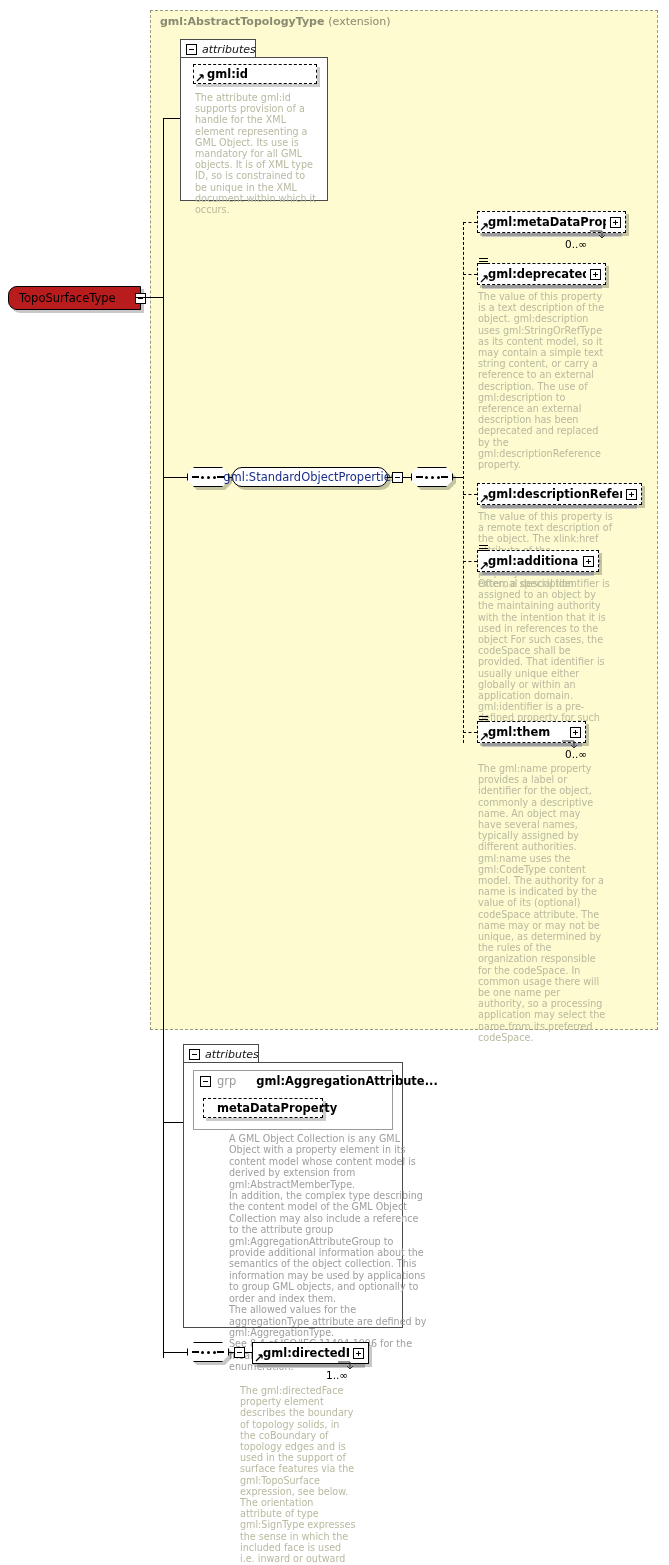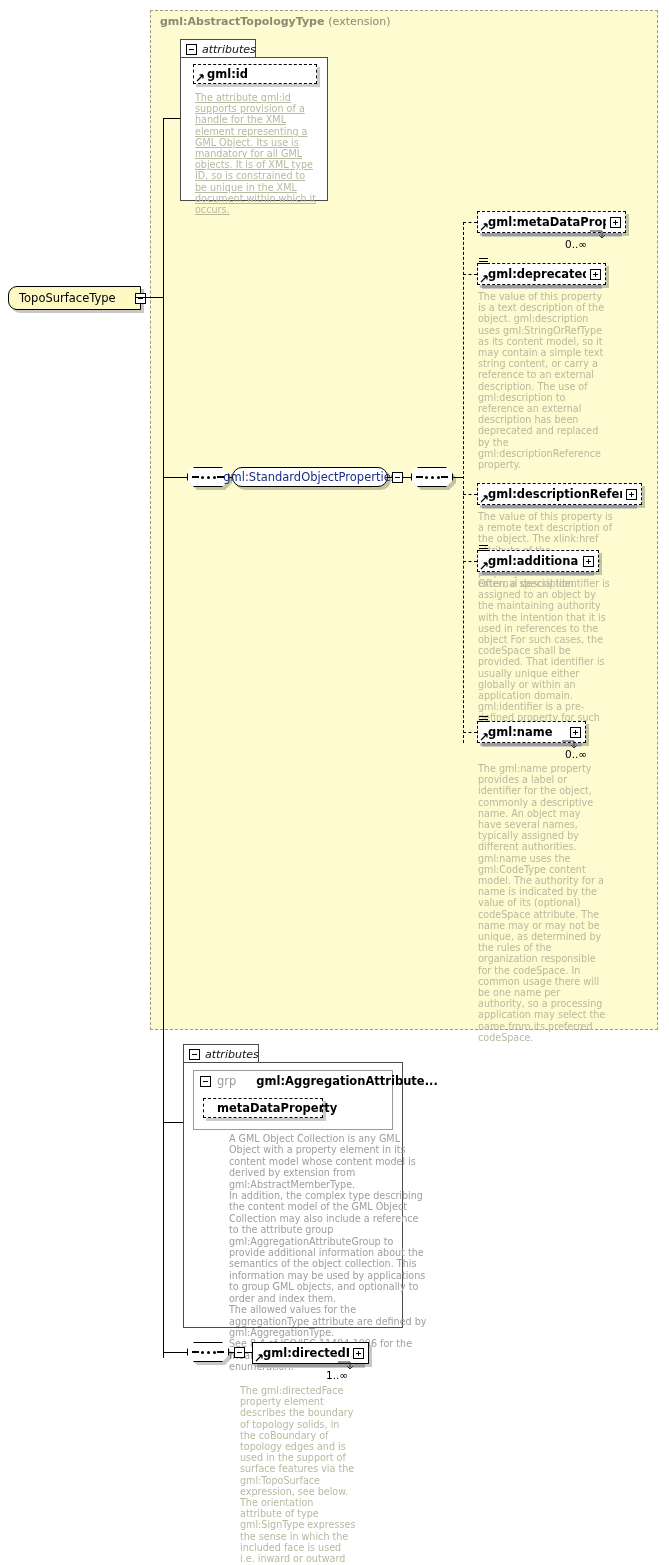--- a/index.html
+++ b/index.html
@@ -23,21 +23,21 @@
   #ext-panel-title{
     left:160px;top:15px;
     font-size:11px;font-weight:bold;color:#8a8a72;
     white-space:nowrap;
   }
   #ext-panel-title .ext-note{font-weight:normal;font-style:normal;}
 
   
   .typenode{
     display:inline-block;
-    background:#fef9c3;
+    background:#b91c1c;
     border:1.5px solid #000000;
     border-radius:9px 0 0 9px;
     box-shadow:3px 3px 0 rgba(0,0,0,0.22);
     font-size:11.5px;color:#000;
     padding:4px 24px 4px 10px;
     white-space:nowrap;
     position:relative;
   }
   #root-node{left:8px;top:286px;}
 
@@ -220,21 +220,21 @@
   </div>
   <div class="abs attrbox" style="left:180px;top:57px;width:148px;height:144px;"></div>
 
   <div class="abs attrchip" style="left:193px;top:64px;width:124px;">
     <span>gml:id</span>
     <svg class="refarrow" viewBox="0 0 8 8">
       <path d="M1 7 L7 1 M7 1 L3.6 1 M7 1 L7 4.4" stroke="#000" stroke-width="1.3" fill="none"></path>
     </svg>
   </div>
 
-  <div class="doc" style="left:195px;top:92px;width:124px;text-decoration:underline;">The attribute gml:id supports provision of a handle for the XML element representing a GML Object. Its use is mandatory for all GML objects. It is of XML type ID, so is constrained to be unique in the XML document within which it occurs.</div>
+  <div class="doc" style="left:195px;top:92px;width:124px;">The attribute gml:id supports provision of a handle for the XML element representing a GML Object. Its use is mandatory for all GML objects. It is of XML type ID, so is constrained to be unique in the XML document within which it occurs.</div>
 
   
   <div class="seqshadow" style="left:190px;top:470px;"></div>
   <div class="seq" style="left:187px;top:467px;"></div>
   <div class="seqdots" style="left:187px;top:467px;">
     <span class="bar"></span>
       <span></span>
       <span></span>
       <span></span>
       <span class="bar"></span>
@@ -323,21 +323,21 @@
         <i></i>
         <i></i>
         <i></i>
       </span>
   </div>
   <div class="doc" style="left:478px;top:578px;width:136px;">Often, a special identifier is assigned to an object by the maintaining authority with the intention that it is used in references to the object For such cases, the codeSpace shall be provided. That identifier is usually unique either globally or within an application domain. gml:identifier is a pre-defined property for such identifiers.</div>
 
   
   <div class="basebar" style="left:482px;top:743px;width:100px;"></div>
   <div class="elem dashed" style="left:477px;top:721px;width:109px;">
-    <span class="label">gml:name</span>
+    <span class="label">gml:them</span>
     <span class="boxplus"></span>
     <svg class="refarrow" viewBox="0 0 8 8">
       <path d="M1 7 L7 1 M7 1 L3.6 1 M7 1 L7 4.4" stroke="#000" stroke-width="1.3" fill="none"></path>
     </svg>
     <span class="stacklines">
         <i></i>
         <i></i>
         <i></i>
       </span>
   </div>

